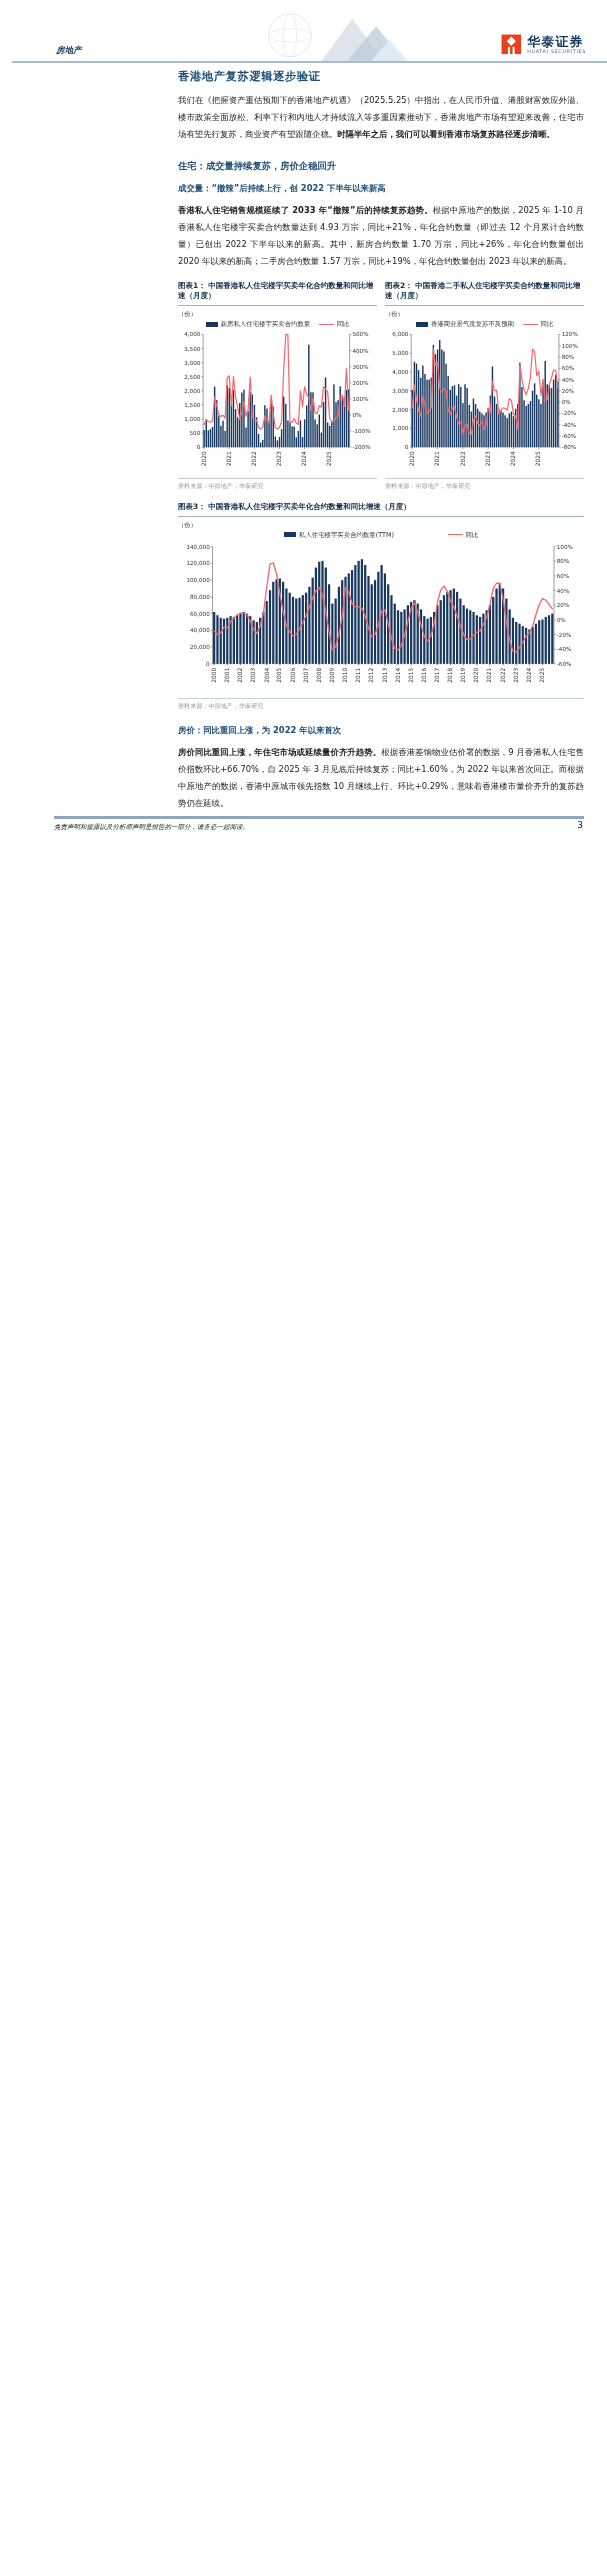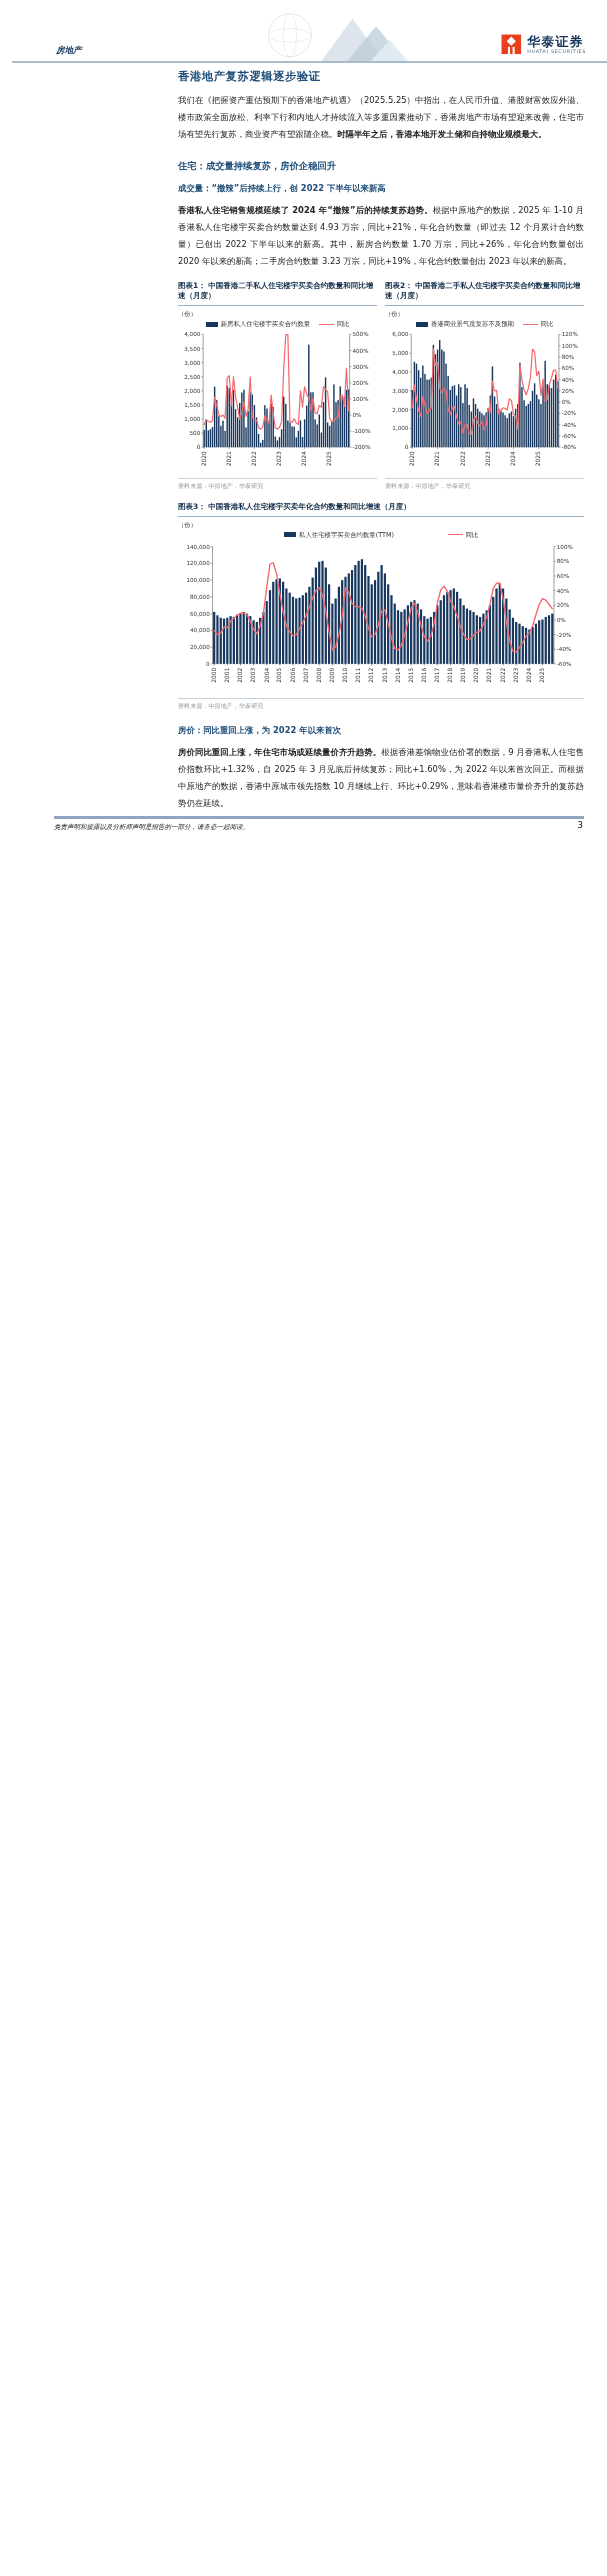--- a/index.html
+++ b/index.html
@@ -404,28 +404,28 @@
       <ellipse cx="85" cy="48" rx="38" ry="12" fill="none" stroke="#c4d0da" stroke-width="1"></ellipse>
       <ellipse cx="85" cy="48" rx="12" ry="38" fill="none" stroke="#c4d0da" stroke-width="1"></ellipse>
       <polygon points="140,95 196,18 252,95" fill="#b3c4d4" opacity="0.75"></polygon>
       <polygon points="186,95 238,32 290,95" fill="#8fa9bf" opacity="0.75"></polygon>
       <polygon points="228,95 262,56 296,95" fill="#cfe0ec" opacity="0.9"></polygon>
     </svg>
     <div class="hdr-rule" style="top:61px"></div>
 
     <div class="p3c">
       <h2 class="p3-h1">香港地产复苏逻辑逐步验证</h2>
-      <p><span>我们在《把握资产重估预期下的香港地产机遇》（2025.5.25）中指出，在人民币升值、港股财富效应外溢、楼市政策全面放松、利率下行和内地人才持续流入等多重因素推动下，香港房地产市场有望迎来改善，住宅市场有望先行复苏，商业资产有望跟随企稳。</span><b>时隔半年之后，香港本地开发土储和自持物业规模最大。</b></p>
+      <p><span>我们在《把握资产重估预期下的香港地产机遇》（2025.5.25）中指出，在人民币升值、港股财富效应外溢、楼市政策全面放松、利率下行和内地人才持续流入等多重因素推动下，香港房地产市场有望迎来改善，住宅市场有望先行复苏，商业资产有望跟随企稳。</span><b>时隔半年之后，我们可以看到香港市场复苏路径逐步清晰。</b></p>
       <h3 class="p3-h2">住宅：成交量持续复苏，房价企稳回升</h3>
       <h4 class="p3-h3">成交量：“撤辣”后持续上行，创 2022 下半年以来新高</h4>
-      <p><b>香港私人住宅销售规模延续了 2024 年“撤辣”后的持续复苏趋势。</b><span>根据中原地产的数据，2025 年 1-10 月香港私人住宅楼宇买卖合约数量达到 4.93 万宗，同比+21%，年化合约数量（即过去 12 个月累计合约数量）已创出 2022 下半年以来的新高。其中，新房合约数量 1.70 万宗，同比+26%，年化合约数量创出 2020 年以来的新高；二手房合约数量 3.23 万宗，同比+19%，年化合约数量创出 2023 年以来的新高。</span></p>
+      <p><b>香港私人住宅销售规模延续了 2033 年“撤辣”后的持续复苏趋势。</b><span>根据中原地产的数据，2025 年 1-10 月香港私人住宅楼宇买卖合约数量达到 4.93 万宗，同比+21%，年化合约数量（即过去 12 个月累计合约数量）已创出 2022 下半年以来的新高。其中，新房合约数量 1.70 万宗，同比+26%，年化合约数量创出 2020 年以来的新高；二手房合约数量 1.57 万宗，同比+19%，年化合约数量创出 2023 年以来的新高。</span></p>
 
       <div class="figrow">
         <div class="fig">
-          <div class="fig-title">图表1：  中国香港二手私人住宅楼宇买卖合约数量和同比增速（月度）</div>
+          <div class="fig-title">图表1：  中国香港私人住宅楼宇买卖年化合约数量和同比增速（月度）</div>
           <div class="fig-unit">（份）</div>
           <div class="fig-leg">
             <span><span class="chip" style="background: rgb(23, 55, 94);"></span><span>新房私人住宅楼宇买卖合约数量</span></span>
             <span><span class="chip line" style="border-top-color: rgb(244, 105, 111);"></span><span>同比</span></span>
           </div>
           <div class="chart"><svg viewBox="0 0 352 252" width="199" height="142" xmlns="http://www.w3.org/2000/svg">
                 <line x1="44" y1="8" x2="44" y2="208" stroke="#555" stroke-width="1"></line>
                 <line x1="304" y1="8" x2="304" y2="208" stroke="#555" stroke-width="1"></line>
                 <line x1="44" y1="208" x2="304" y2="208" stroke="#888" stroke-width="1" stroke-dasharray="3,2"></line>
                 <line x1="41" y1="208" x2="44" y2="208" stroke="#555" stroke-width="1"></line>
@@ -883,21 +883,21 @@
               <rect x="643.62" y="139.26" width="3.96" height="78.74" fill="#17375e"></rect>
               <rect x="649.45" y="134.80" width="3.96" height="83.20" fill="#17375e"></rect>
               <rect x="655.28" y="131.83" width="3.96" height="86.17" fill="#17375e"></rect>
               <rect x="661.11" y="128.86" width="3.96" height="89.14" fill="#17375e"></rect>
               <polyline points="62.9,159.5 68.7,166.0 74.6,163.4 80.4,153.0 86.2,154.3 92.0,142.6 97.9,137.4 103.7,130.9 109.5,128.3 115.4,128.3 121.2,130.9 127.0,142.6 132.8,156.9 138.7,164.7 144.5,150.4 150.3,128.3 156.1,82.8 162.0,41.2 167.8,38.6 173.6,58.1 179.5,93.2 185.3,125.7 191.1,150.4 196.9,160.8 202.8,168.6 208.6,166.0 214.4,155.6 220.2,145.2 226.1,132.2 231.9,116.6 237.7,101.0 243.5,88.0 249.4,82.8 255.2,95.8 261.0,124.4 266.9,162.1 272.7,193.3 278.5,188.1 284.3,166.0 290.2,133.5 296.0,82.8 301.8,90.6 307.6,111.4 313.5,116.6 319.3,116.6 325.1,119.2 331.0,133.5 336.8,154.3 342.6,169.9 348.4,166.0 354.3,149.1 360.1,124.4 365.9,121.8 371.7,146.5 377.6,172.5 383.4,190.7 389.2,193.3 395.0,185.5 400.9,167.3 406.7,143.9 412.5,119.2 418.4,110.1 424.2,125.7 430.0,149.1 435.8,169.9 441.7,177.7 447.5,168.6 453.3,146.5 459.1,110.1 465.0,86.7 470.8,80.2 476.6,89.3 482.5,106.2 488.3,116.6 494.1,133.5 499.9,151.7 505.8,166.0 511.6,175.1 517.4,173.8 523.2,167.3 529.1,162.1 534.9,159.5 540.7,147.8 546.5,136.1 552.4,112.7 558.2,84.1 564.0,75.0 569.9,75.0 575.7,102.3 581.5,143.9 587.3,176.4 593.2,195.9 599.0,197.2 604.8,189.4 610.6,180.3 616.5,168.6 622.3,163.4 628.1,150.4 634.0,130.9 639.8,112.7 645.6,102.3 651.4,104.9 657.3,112.7 663.1,120.5" fill="none" stroke="#f4696f" stroke-width="2.4" stroke-linejoin="round" stroke-linecap="round"></polyline>
             </svg></div>
         <div class="src">资料来源：中原地产，华泰研究</div>
       </div>
 
       <h4 class="p3-h3" style="margin-top:14.7px">房价：同比重回上涨，为 2022 年以来首次</h4>
-      <p><b>房价同比重回上涨，年住宅市场或延续量价齐升趋势。</b><span>根据香港差饷物业估价署的数据，9 月香港私人住宅售价指数环比+1.32%，自 2025 年 3 月见底后持续复苏；同比+1.60%，为 2022 年以来首次回正。而根据中原地产的数据，香港中原城市领先指数 10 月继续上行、环比+0.29%，意味着香港楼市量价齐升的复苏趋势仍在延续。</span></p>
+      <p><b>房价同比重回上涨，年住宅市场或延续量价齐升趋势。</b><span>根据香港差饷物业估价署的数据，9 月香港私人住宅售价指数环比+66.70%，自 2025 年 3 月见底后持续复苏；同比+1.60%，为 2022 年以来首次回正。而根据中原地产的数据，香港中原城市领先指数 10 月继续上行、环比+0.29%，意味着香港楼市量价齐升的复苏趋势仍在延续。</span></p>
     </div>
 
     <div class="foot">
       <div class="fbar"></div>
       <div class="ftext">免责声明和披露以及分析师声明是报告的一部分，请务必一起阅读。</div>
       <div class="fnum">3</div>
     </div>
   </section>
 </div>
 

